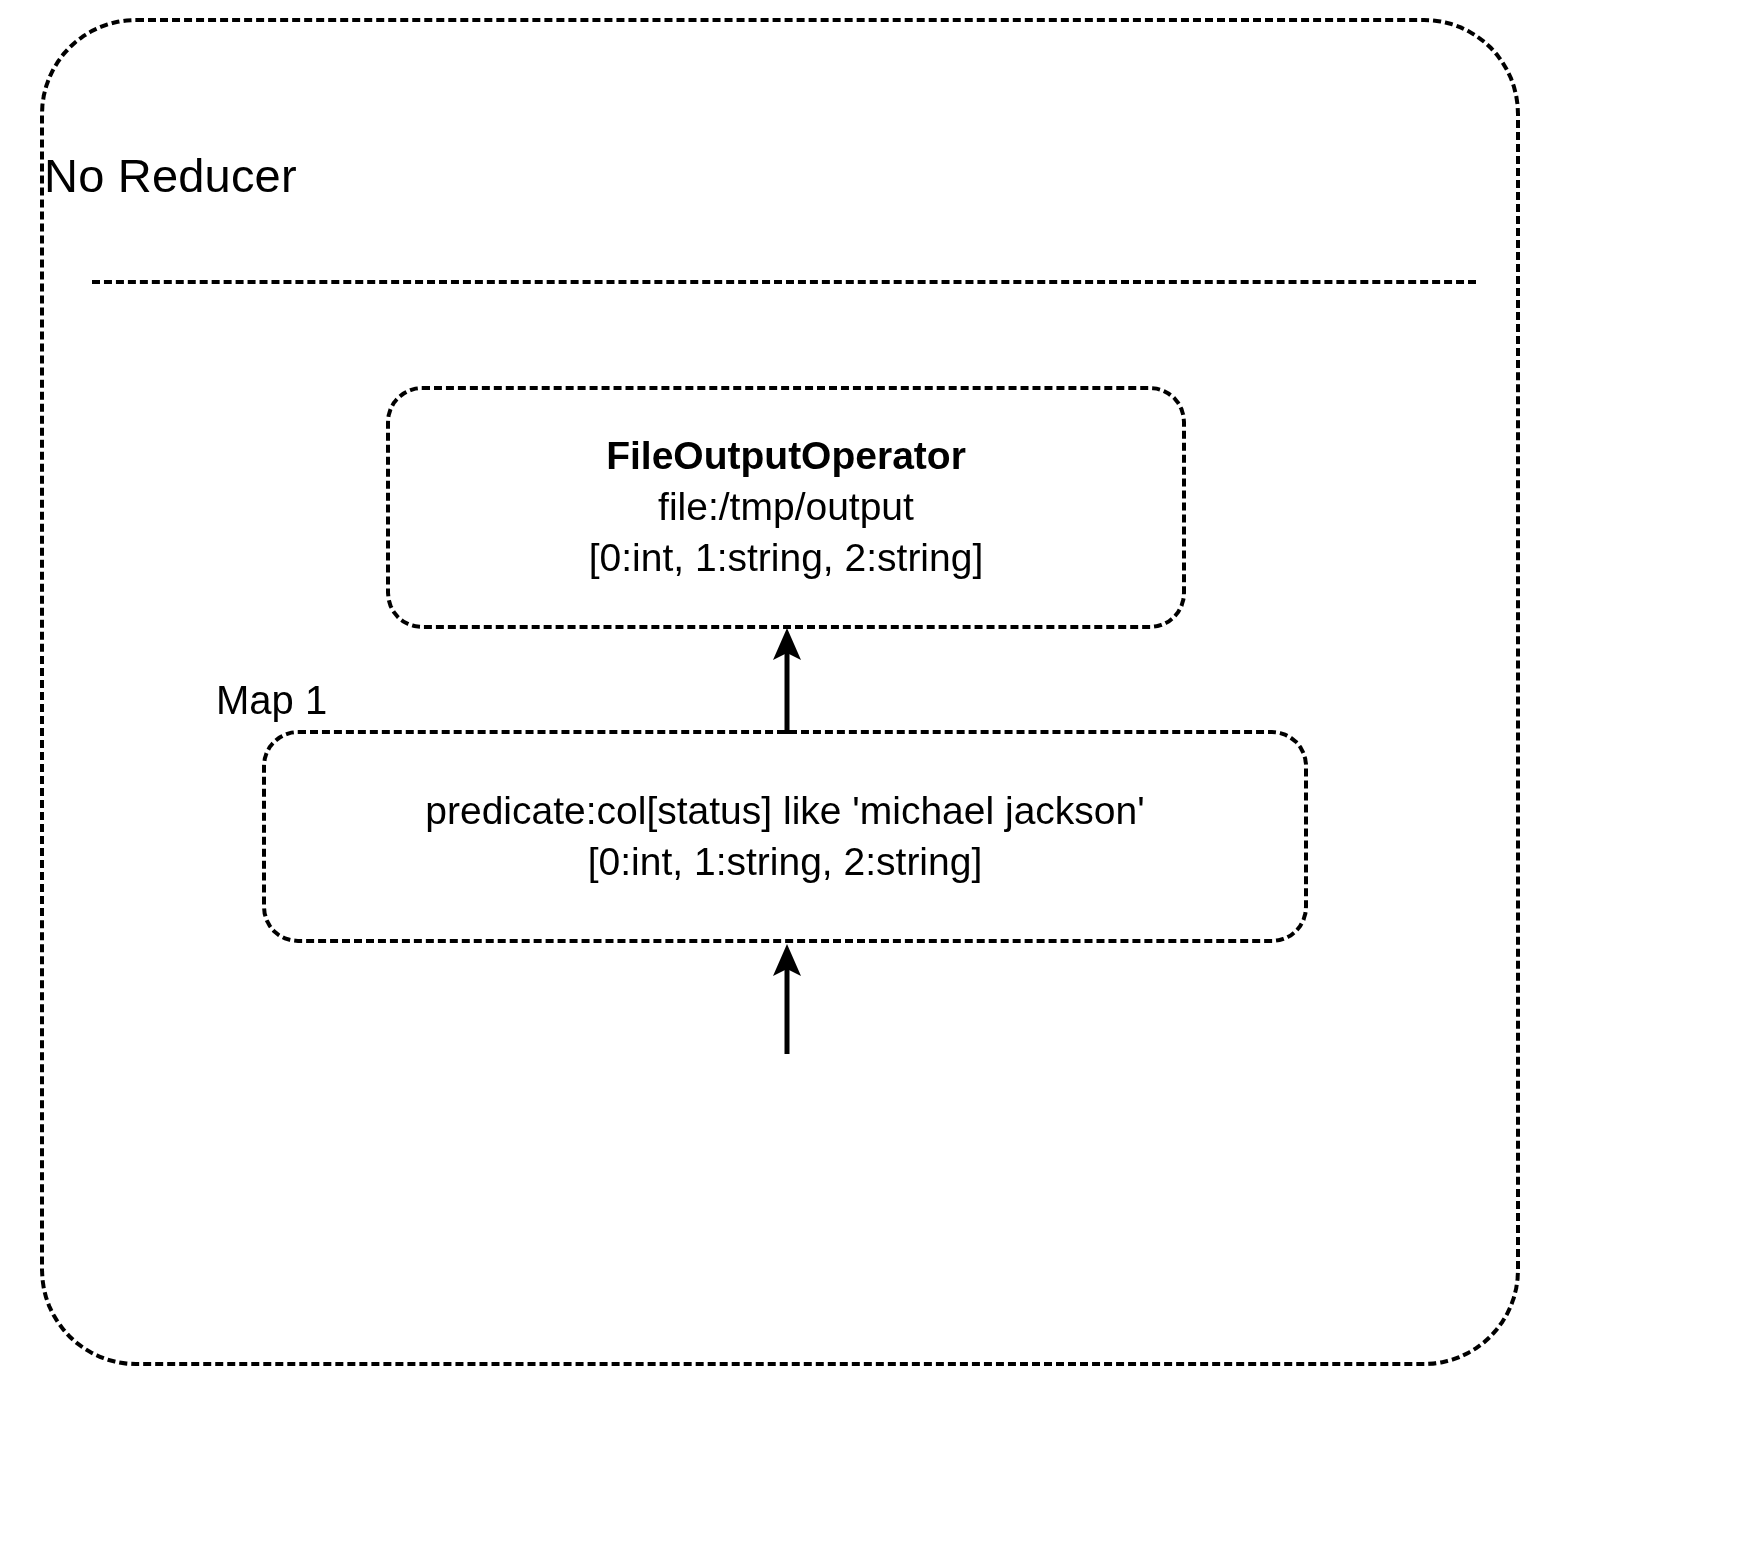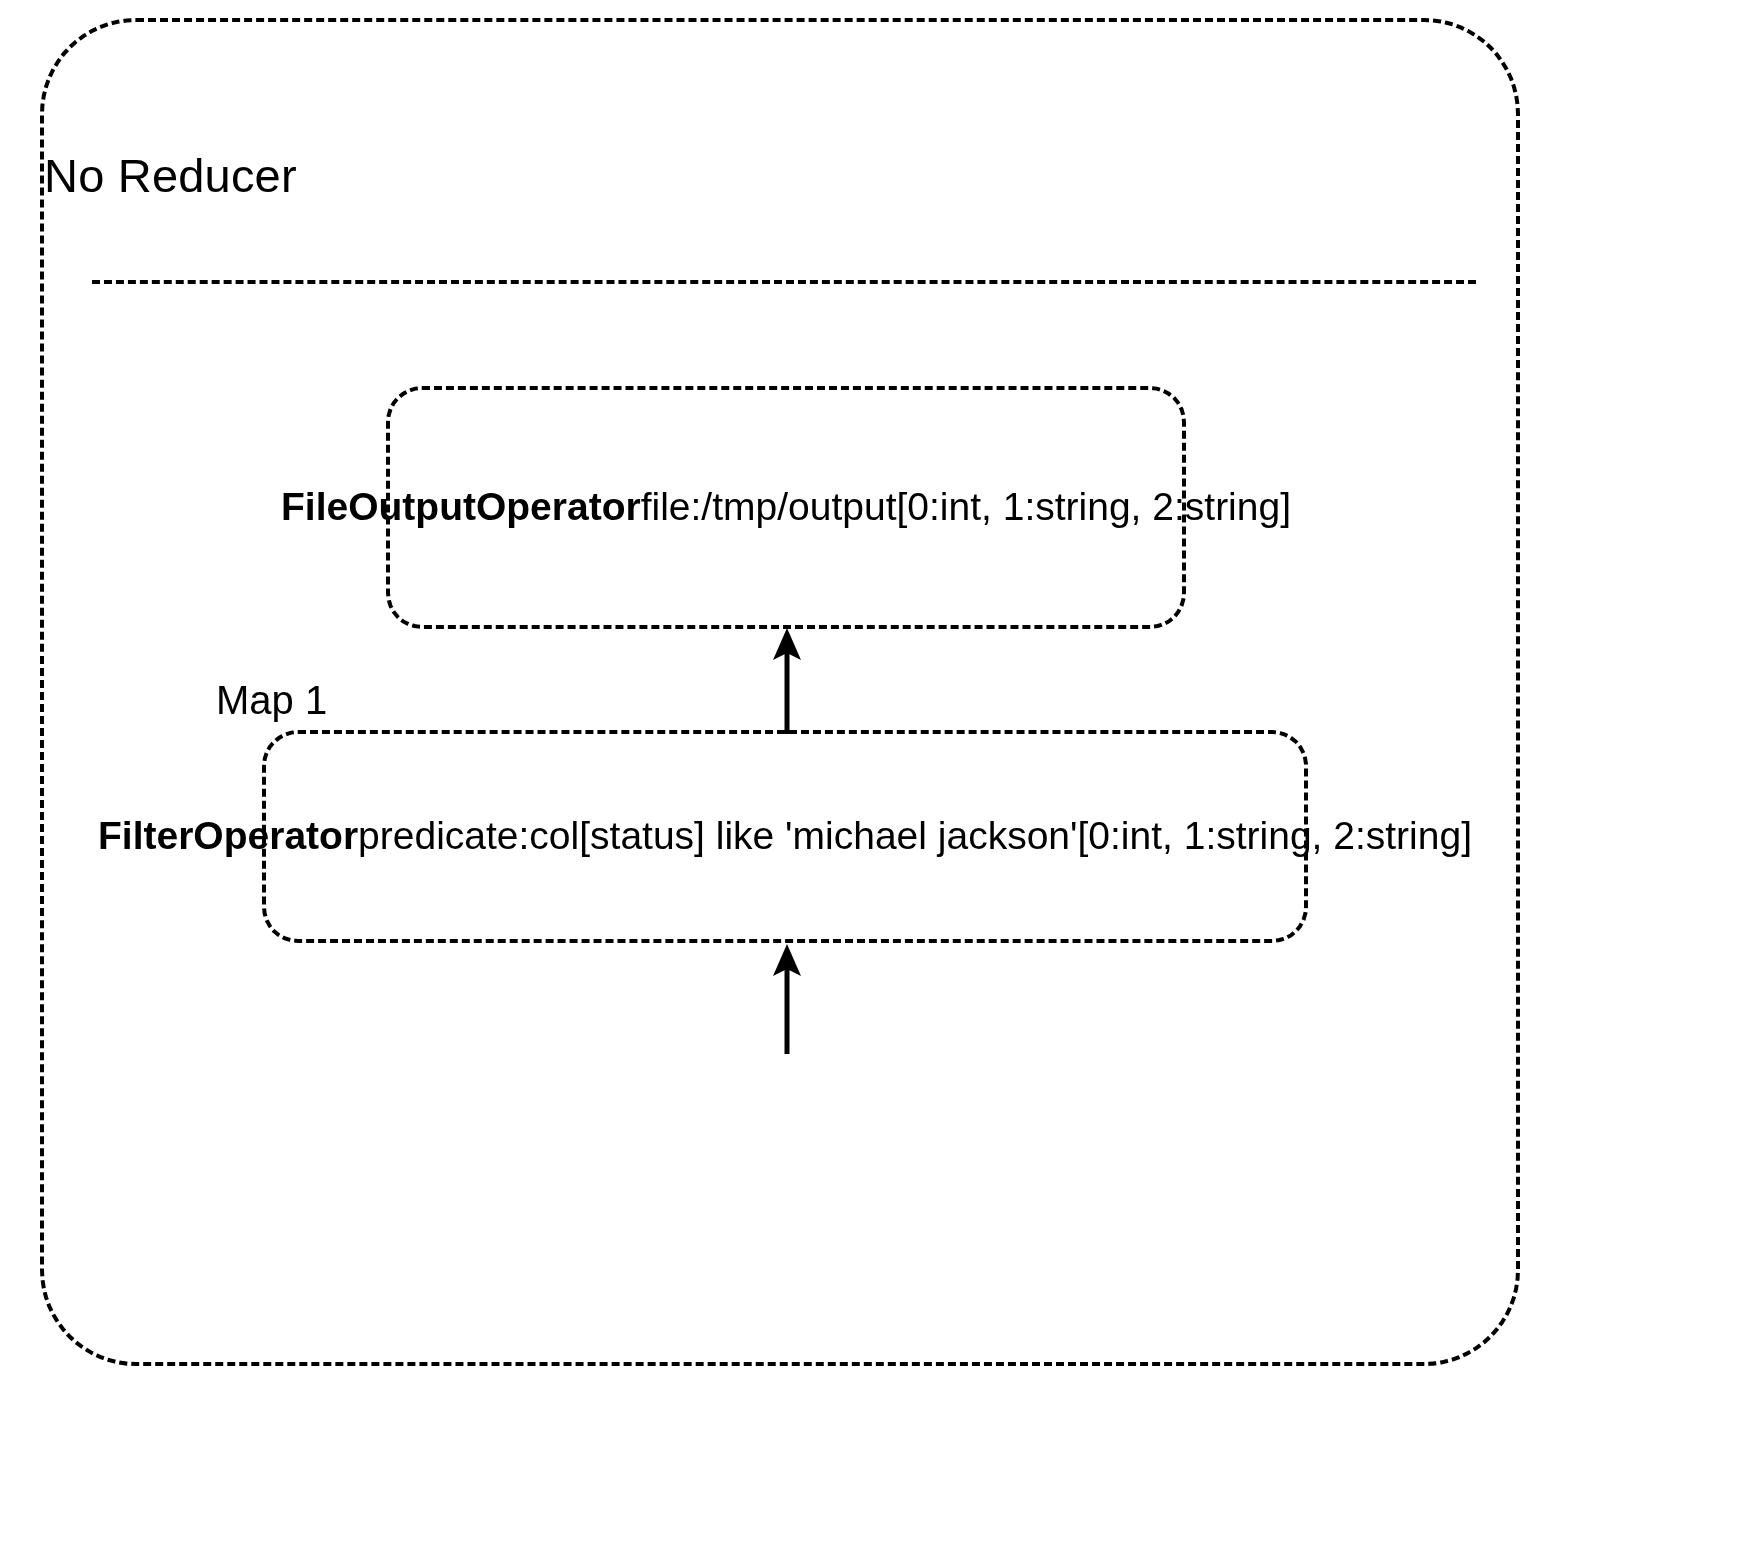--- a/index.html
+++ b/index.html
@@ -60,21 +60,21 @@
   .region-label.map1 { left: 216px; top: 650px; margin-top: 28px; }
 
   
   .op-box {
     position: absolute;
     border: 4px dashed #000000;
     border-radius: 36px;
     box-sizing: border-box;
     background: transparent;
     display: flex;
-    flex-direction: row;
+    flex-direction: column;
     align-items: center;
     justify-content: center;
     text-align: center;
     padding: 6px 18px;
   }
   .op-title {
     font-size: 39px;
     font-weight: bold;
     line-height: 1.30;
     white-space: nowrap;
@@ -132,21 +132,20 @@
   </div>
 
   <div class="arrow" style="left:765px; top:628px;">
     <svg width="44" height="106" viewBox="0 0 44 106" aria-hidden="true">
       <line x1="22" y1="106" x2="22" y2="22" stroke="#000000" stroke-width="5"></line>
       <polygon points="22,0 8,32 22,25 36,32" fill="#000000"></polygon>
     </svg>
   </div>
 
   <div class="op-box op-filter">
-    <div class="op-title">FilterOperator</div>
     <div class="op-line">predicate:col[status] like 'michael jackson'</div>
     <div class="op-line">[0:int, 1:string, 2:string]</div>
   </div>
 
   <div class="arrow" style="left:765px; top:944px;">
     <svg width="44" height="110" viewBox="0 0 44 110" aria-hidden="true">
       <line x1="22" y1="110" x2="22" y2="22" stroke="#000000" stroke-width="5"></line>
       <polygon points="22,0 8,32 22,25 36,32" fill="#000000"></polygon>
     </svg>
   </div>

